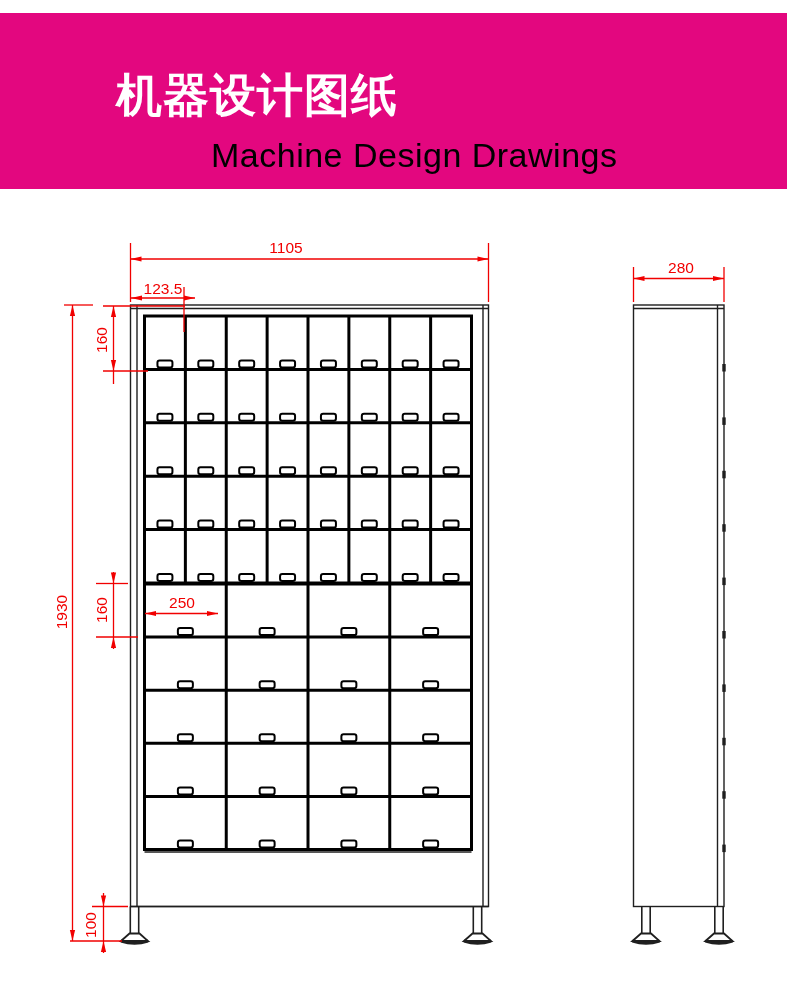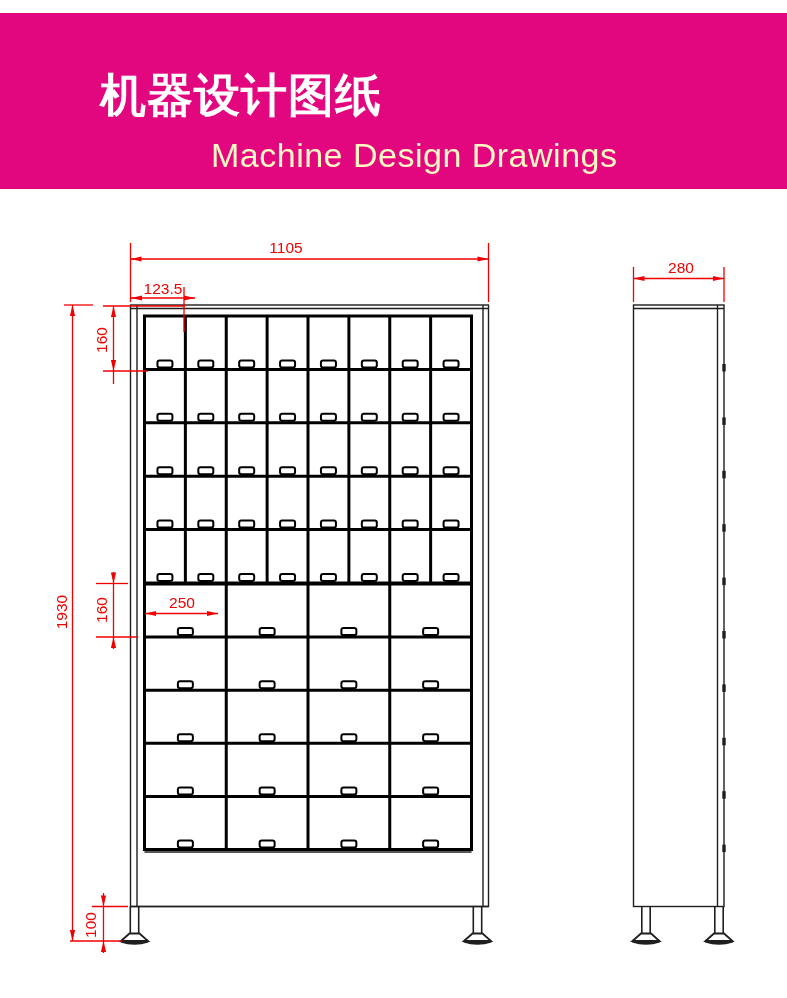--- a/index.html
+++ b/index.html
@@ -1,29 +1,29 @@
 <!DOCTYPE html>
 <html><head>
 <meta charset="utf-8">
 <style>
   html,body{margin:0;padding:0;}
   body{background:#ffffff;font-family:"Liberation Sans","DejaVu Sans",sans-serif;}
   .page{position:relative;width:787px;height:998px;background:#ffffff;overflow:hidden;}
   .banner{position:absolute;left:0;top:13px;width:787px;height:176px;}
-  .banner-title{position:absolute;left:100px;top:52px;font-size:46px;font-weight:700;letter-spacing:1px;white-space:nowrap;}
+  .banner-title{position:absolute;left:116px;top:52px;font-size:46px;font-weight:700;letter-spacing:1px;white-space:nowrap;}
   .banner-subtitle{position:absolute;left:211px;top:123px;font-size:34px;font-weight:400;letter-spacing:0.5px;white-space:nowrap;}
   .drawing-svg{position:absolute;left:0;top:0;}
 </style>
 </head>
 <body>
 
 <div class="page">
   <div class="banner" style="background: rgb(227, 7, 127);">
     <div class="banner-title" style="color: rgb(255, 255, 255);">机器设计图纸</div>
-    <div class="banner-subtitle" style="color: #fef9c3;">Machine Design Drawings</div>
+    <div class="banner-subtitle" style="color: #000000;">Machine Design Drawings</div>
   </div>
   <svg class="drawing-svg" id="drawing" width="787" height="998" viewBox="0 0 787 998" xmlns="http://www.w3.org/2000/svg">
       <g>
         <rect x="130.5" y="305" width="358" height="601.5" fill="none" stroke="#1f1f1f" stroke-width="1.4"></rect>
         <line x1="137" y1="305" x2="137" y2="906.5" stroke="#1f1f1f" stroke-width="1.4"></line>
         <line x1="483" y1="305" x2="483" y2="906.5" stroke="#1f1f1f" stroke-width="1.4"></line>
         <line x1="130.5" y1="308.5" x2="488.5" y2="308.5" stroke="#1f1f1f" stroke-width="1.5"></line>
         <line x1="144.5" y1="852" x2="471.5" y2="852" stroke="#1f1f1f" stroke-width="1.5"></line>
         <line x1="130.5" y1="906.5" x2="488.5" y2="906.5" stroke="#1f1f1f" stroke-width="1.5"></line>
       </g>

